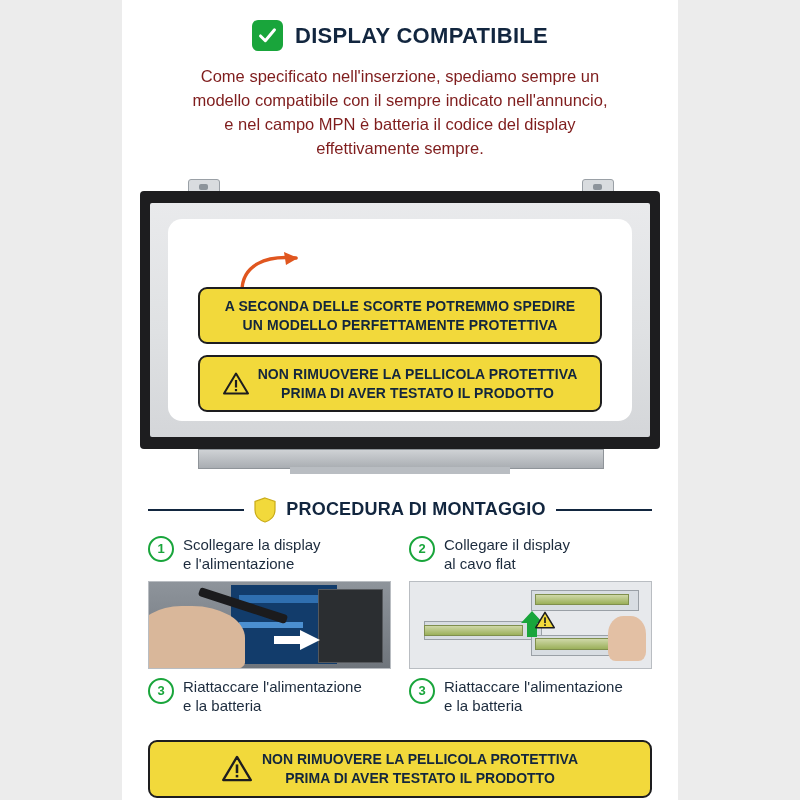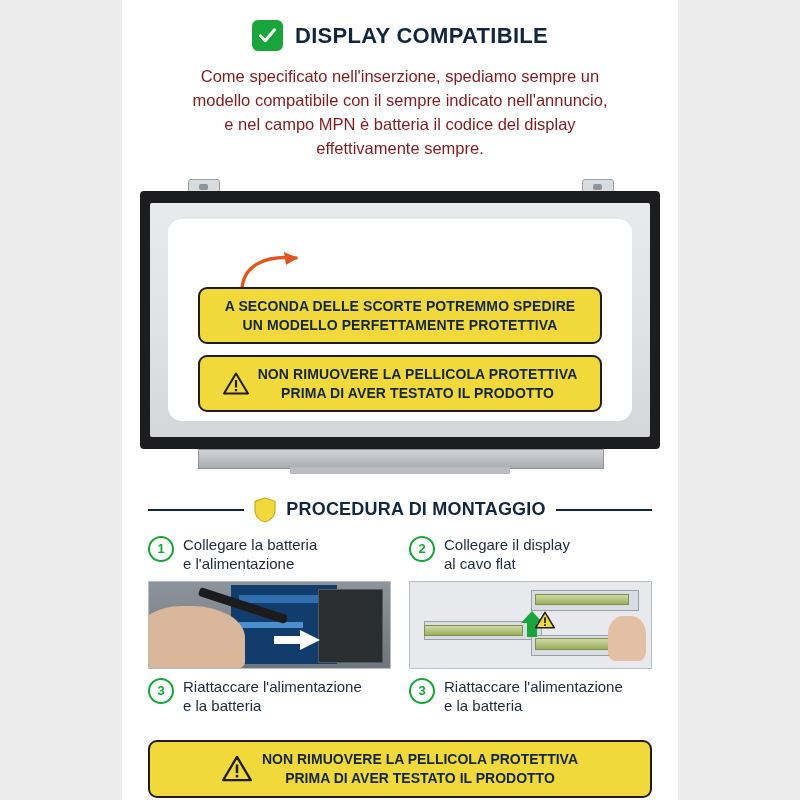--- a/index.html
+++ b/index.html
@@ -396,21 +396,21 @@
       <div class="proc-title">PROCEDURA DI MONTAGGIO</div>
       <div class="rule"></div>
     </div>
 
     <div class="steps">
 
       <div class="col">
         <div class="step-line">
           <div class="num">1</div>
           <div class="step-text">
-            <div>Collegare la batteria</div>
+            <div>Scollegare la display</div>
             <div>e l'alimentazione</div>
           </div>
         </div>
         <div class="photo ph1">
           <div class="board"></div>
           <div class="batt"></div>
           <div class="hand"></div>
           <div class="tool"></div>
           <svg class="wh-arrow" viewBox="0 0 46 20">
             <path d="M0 6 H26 V0 L46 10 L26 20 V14 H0 Z" fill="#ffffff"></path>

